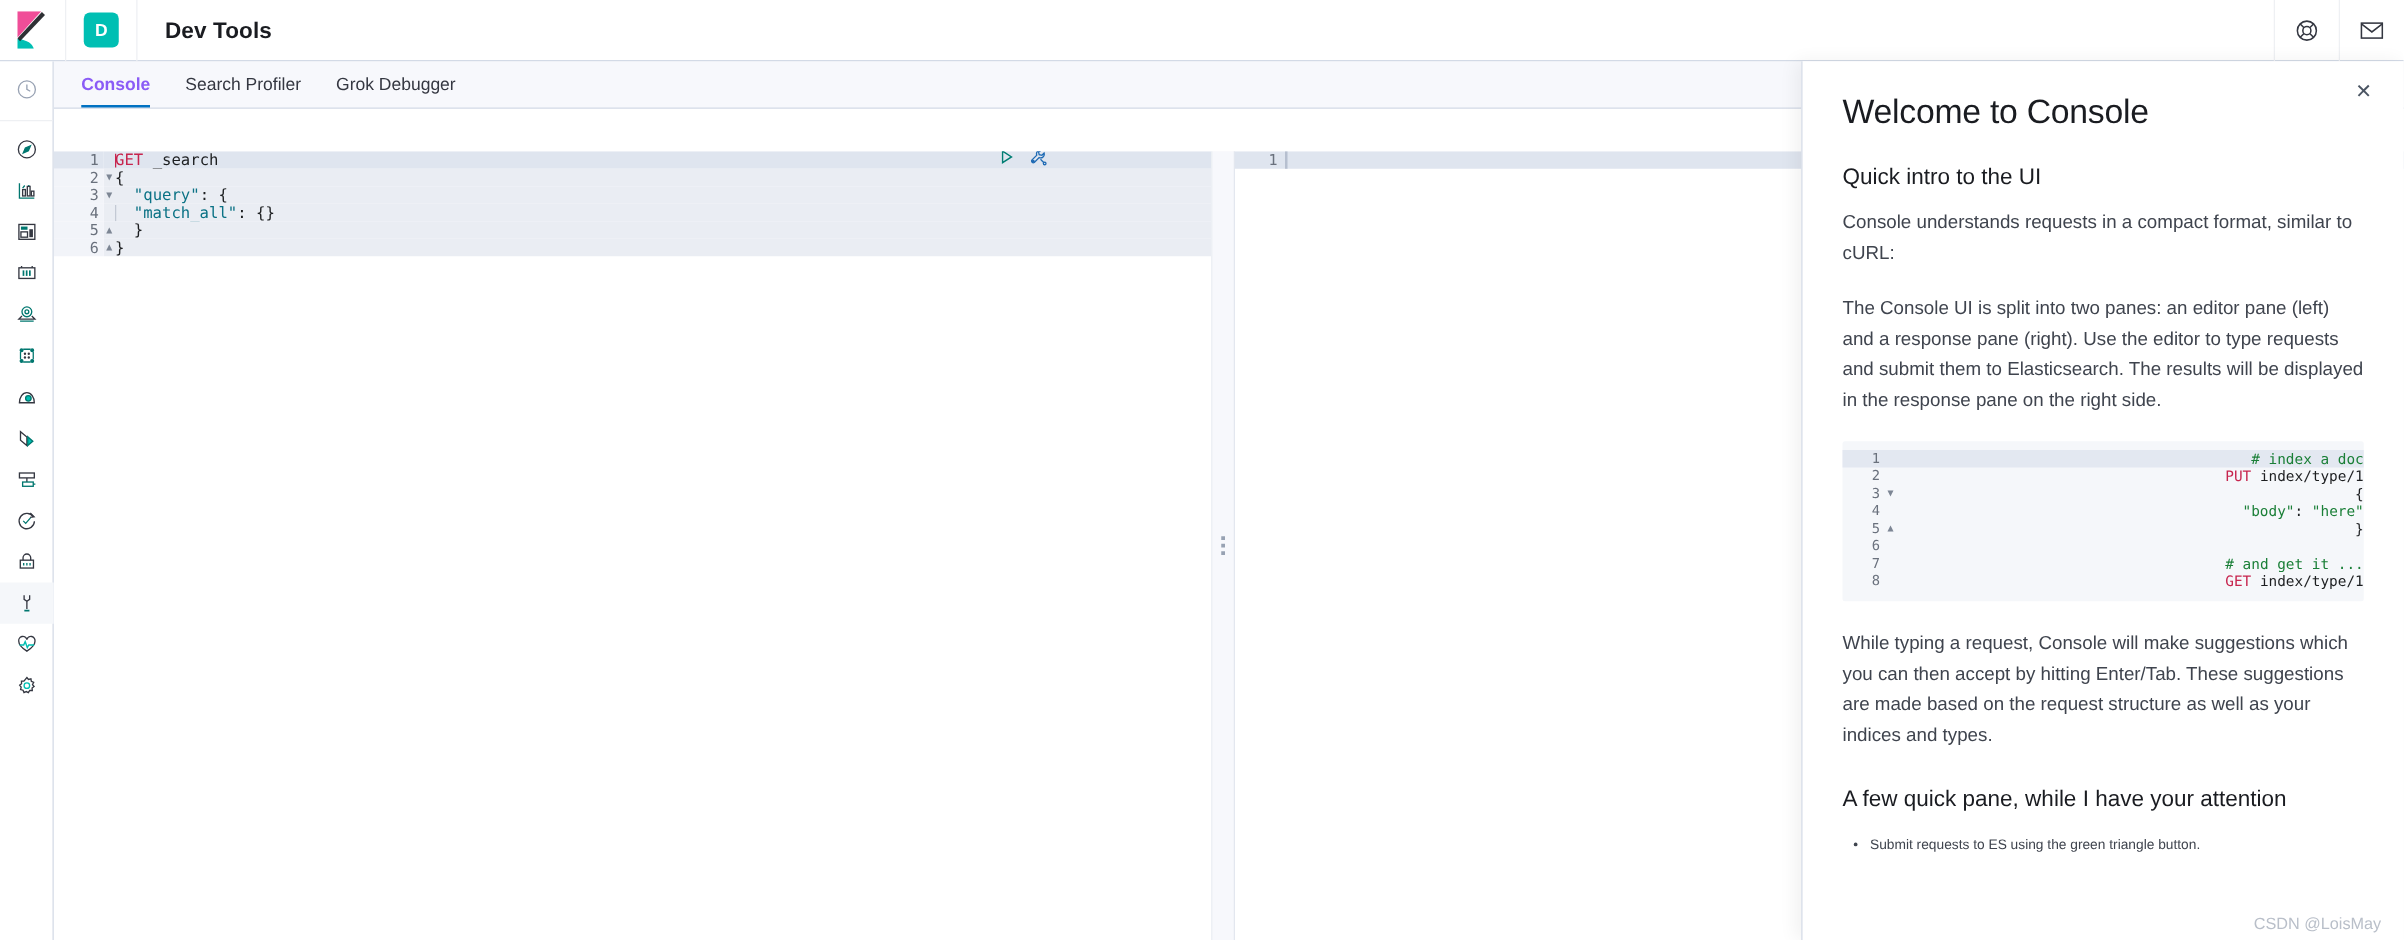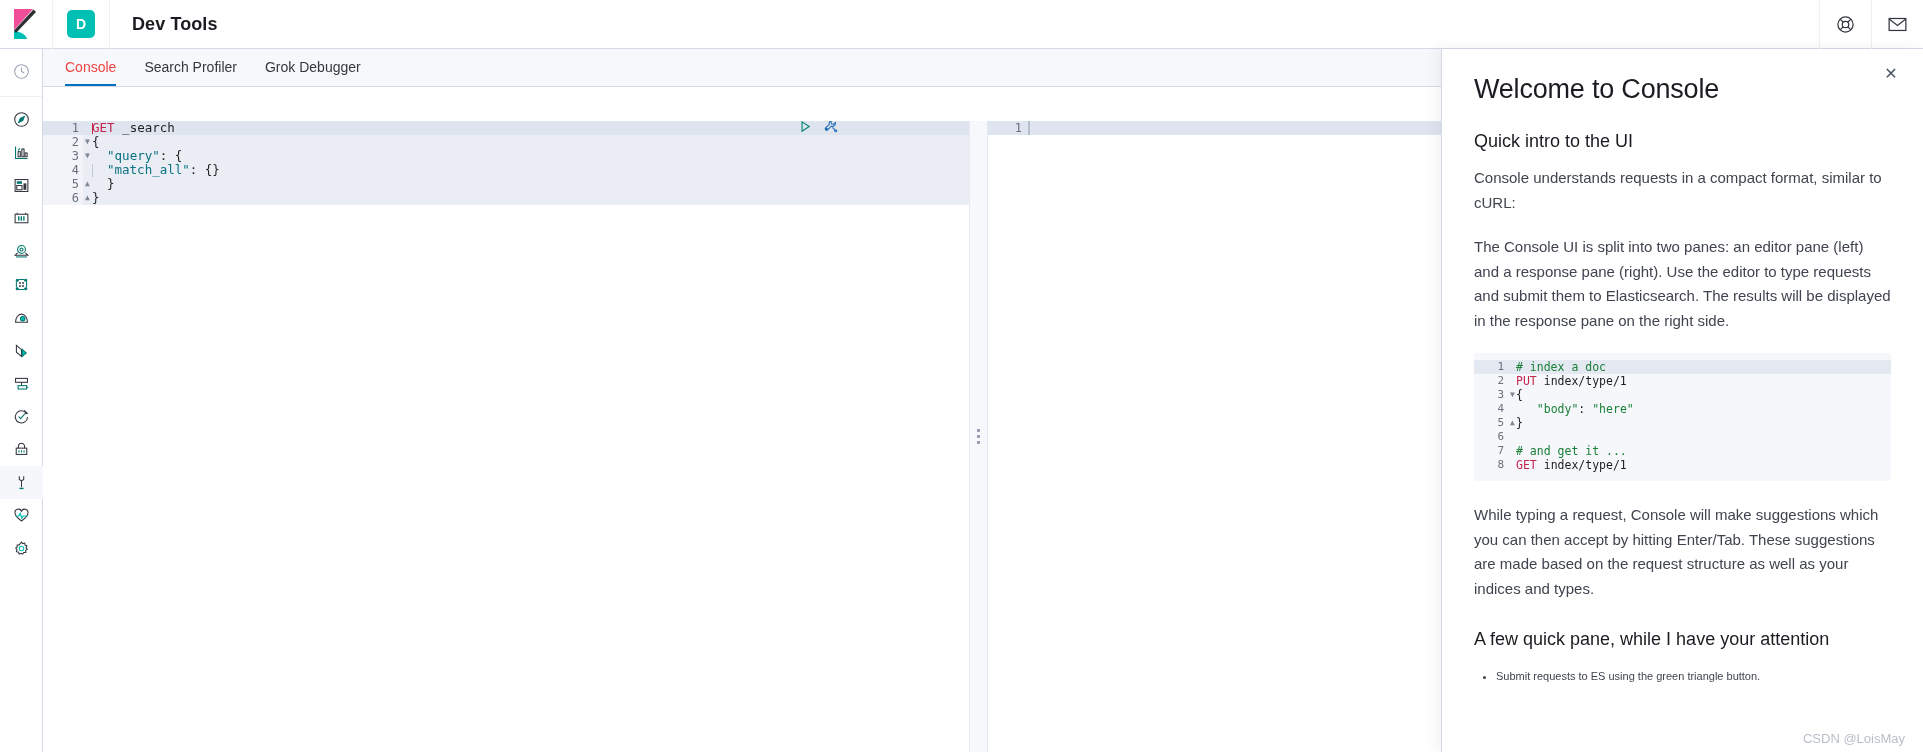--- a/index.html
+++ b/index.html
@@ -83,21 +83,21 @@
     display: flex; align-items: flex-end;
     padding-left: 22px;
   }
   .tab {
     height: 37px; line-height: 37px;
     margin-right: 28px;
     font-size: 14px; color: #343741;
     cursor: pointer;
     border-bottom: 2px solid transparent;
   }
-  .tab.active { color: #ef4444; border-bottom-color: #0071c2; font-weight: 400; }
+  .tab.active { color: #8b5cf6; border-bottom-color: #0071c2; font-weight: 700; }
 
   
   .consolebar {
     height: 34px; width: 100%;
     background: #ffffff;
     display: flex; align-items: center;
     padding-left: 12px;
   }
   .cmenu {
     font-size: 13.5px; color: #343741;
@@ -240,21 +240,21 @@
     margin-bottom: 20px;
   }
   .fl-code {
     background: #f5f7fa;
     border-radius: 2px;
     padding: 7px 0 9px 0;
     margin: 0 0 22px 0;
     font-family: "DejaVu Sans Mono", "Liberation Mono", monospace;
     font-size: 11.5px; line-height: 14.2px;
   }
-  .fl-code .ace-row .ace-text { background: transparent; padding-left: 8px; }
+  .fl-code .ace-row .ace-text { background: transparent; padding-left: 8px; text-align: right; }
   .fl-code .ace-row.active .ace-text,
   .fl-code .ace-row.active .ace-gutter { background: #e3e8f1; }
   .fl-code .ace-gutter {
     background: transparent; width: 34px; min-width: 34px;
     color: #6a717d; font-size: 11px;
   }
   .fl-ul { margin: 0 0 0 2px; padding-left: 20px; }
   .fl-ul li {
     font-size: 11px; line-height: 24.5px; color: #3f444e;
     margin-bottom: 2px;

